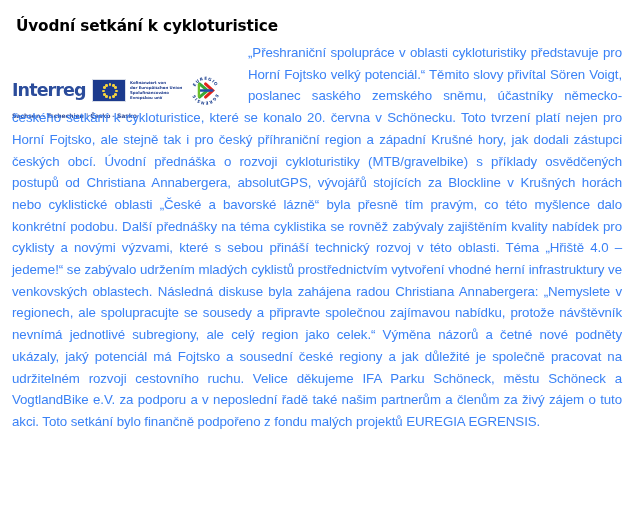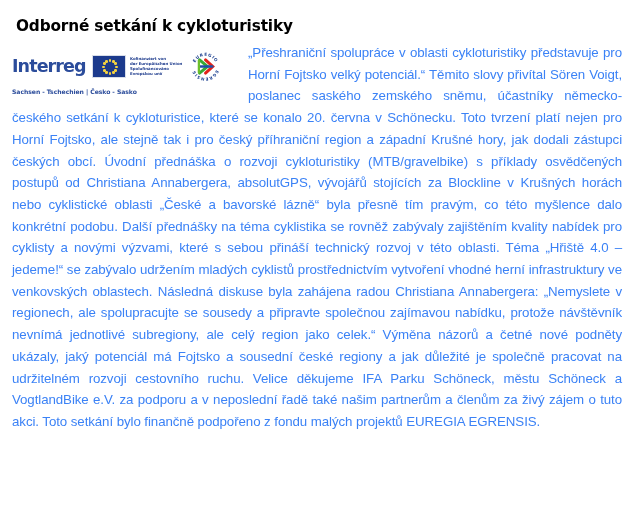--- a/index.html
+++ b/index.html
@@ -38,20 +38,21 @@
   .logo-block {
     float: left;
     width: 236px;
     margin: 9px 0 2px 0;
     height: 52px;
   }
   .logo-row {
     display: flex;
     align-items: center;
     height: 30px;
+    margin-top: 24px;
   }
 
   
   .interreg-mark {
     display: flex;
     flex-direction: column;
     justify-content: center;
     width: 80px;
   }
   .interreg-word {
@@ -132,21 +133,21 @@
     content: "";
     display: block;
     clear: both;
   }
 </style>
 </head>
 <body>
 
 <div class="page">
 
-  <h1 class="doc-title">Odborné setkání k cykloturistiky</h1>
+  <h1 class="doc-title">Úvodní setkání k cykloturistice</h1>
 
   <div class="clearfix">
 
     <div class="logo-block">
       <div class="logo-row">
 
         <div class="interreg-mark">
           <div class="interreg-word">Interreg</div>
         </div>
 

